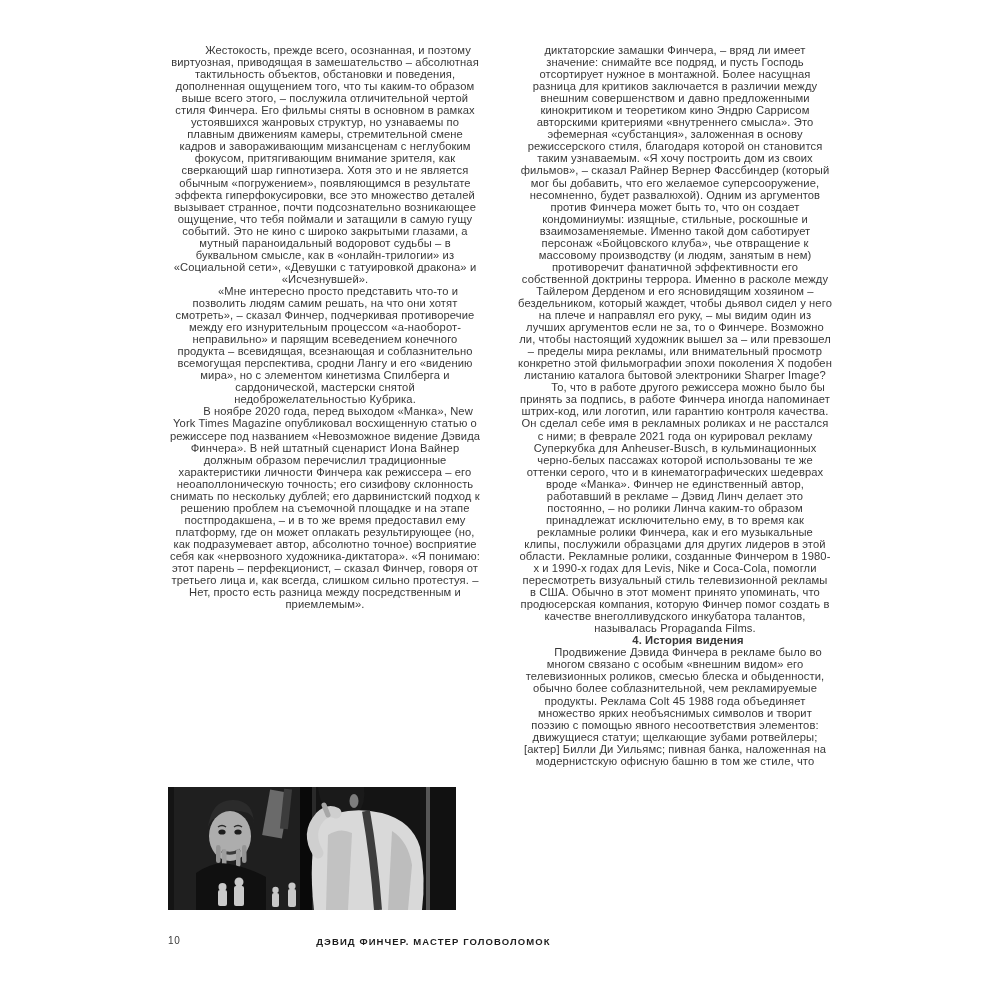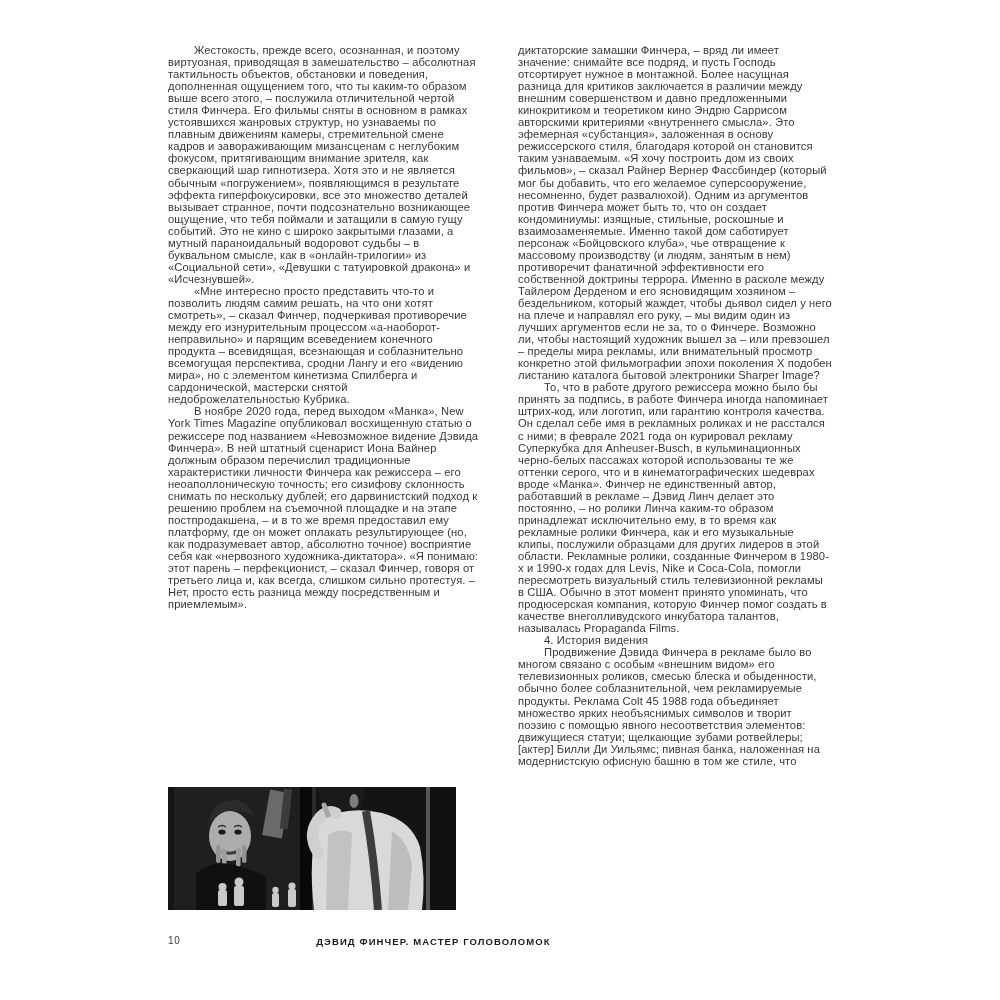--- a/index.html
+++ b/index.html
@@ -16,30 +16,30 @@
     overflow: hidden;
   }
   .col {
     position: absolute;
     top: 44px;
     width: 314px;
     color: #383838;
     font-size: 11.2px;
     line-height: 12.05px;
     letter-spacing: 0.1px;
-    text-align: left;
+    text-align: center;
   }
   .col-left  { left: 168px; }
   .col-right { left: 501px; margin-left: 17px; }
   .col p {
     margin: 0;
     text-indent: 26px;
   }
   .col p.no-indent { text-indent: 0; }
-  .col p.subhead { font-weight: normal; }
+  .col p.subhead { font-weight: bold; }
   .photo {
     position: absolute;
     left: 168px;
     top: 787px;
     width: 288px;
     height: 123px;
     background: #141414;
     overflow: hidden;
   }
   .photo svg { display: block; width: 100%; height: 100%; }

